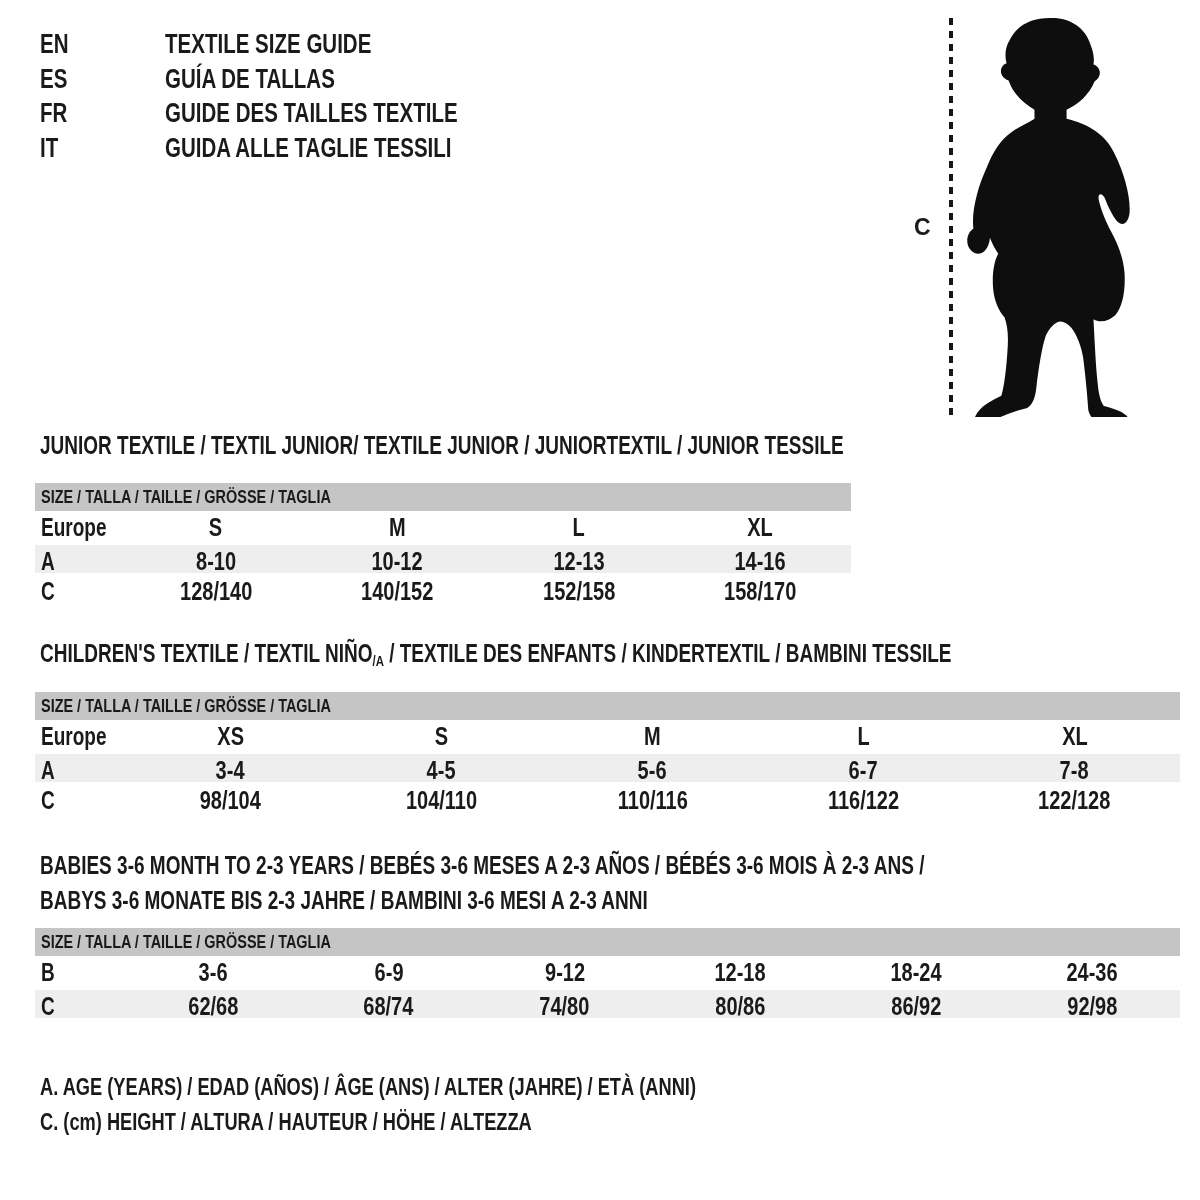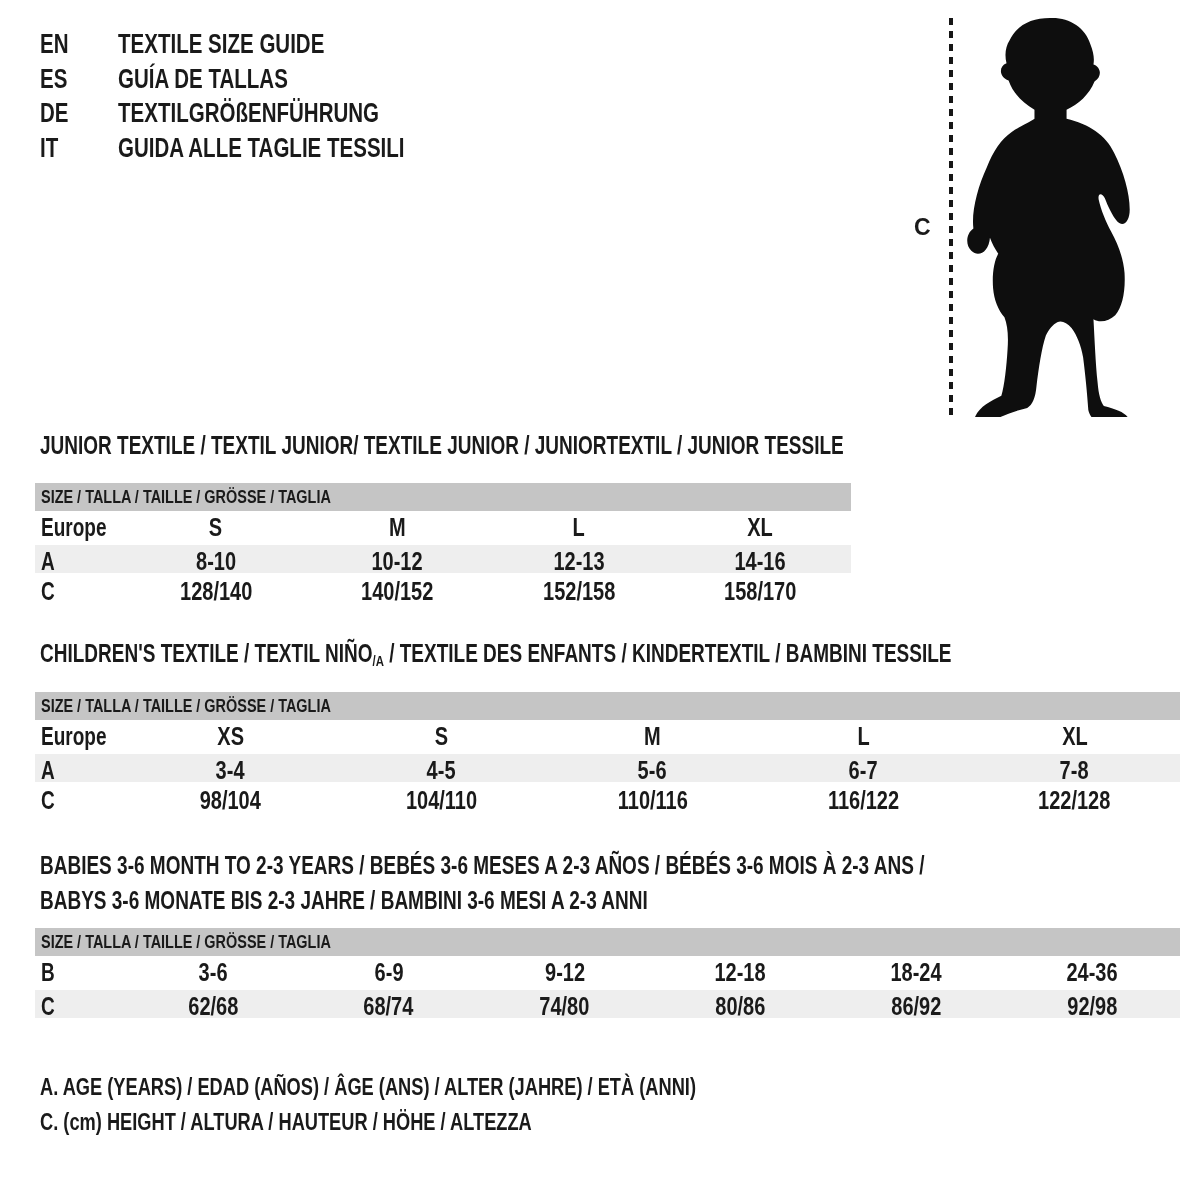--- a/index.html
+++ b/index.html
@@ -7,21 +7,21 @@
   .page {
     position:relative; width:1200px; height:1200px; background:#ffffff;
     overflow:hidden; font-family:"Liberation Sans","DejaVu Sans",sans-serif;
     font-weight:700; color:#1a1a1a;
   }
   
   .cx  { display:inline-block; transform:scaleX(0.80); transform-origin:center center; white-space:nowrap; }
   .cxl { display:inline-block; transform:scaleX(0.76); transform-origin:left center;  white-space:nowrap; }
 
   .langs { position:absolute; left:40px; top:27px; }
-  .lang-row { display:flex; line-height:34.7px; font-size:27px; }
+  .lang-row { display:flex; line-height:34.7px; font-size:27px;gap:47px; }
   .lang-code { width:78px; }
 
   .dash {
     position:absolute; left:949px; top:18px; width:4px; height:399px;
     background:repeating-linear-gradient(to bottom,#161616 0 7px,transparent 7px 13px);
   }
   .c-label { position:absolute; left:914px; top:216px; font-size:23px; line-height:1; }
   .toddler { position:absolute; left:962px; top:14px; width:176px; height:403px; }
 
   .heading { position:absolute; font-size:25px; line-height:26px;text-align:center; }
@@ -45,22 +45,22 @@
   <div class="langs">
     <div class="lang-row">
       <span class="lang-code"><span class="cxl">EN</span></span>
       <span class="cxl">TEXTILE SIZE GUIDE</span>
     </div>
     <div class="lang-row">
       <span class="lang-code"><span class="cxl">ES</span></span>
       <span class="cxl">GUÍA DE TALLAS</span>
     </div>
     <div class="lang-row">
-      <span class="lang-code"><span class="cxl">DE</span></span>
-      <span class="cxl">TEXTILGRÖßENFÜHRUNG</span>
+      <span class="lang-code"><span class="cxl">FR</span></span>
+      <span class="cxl">GUIDE DES TAILLES TEXTILE</span>
     </div>
     <div class="lang-row">
       <span class="lang-code"><span class="cxl">IT</span></span>
       <span class="cxl">GUIDA ALLE TAGLIE TESSILI</span>
     </div>
   </div>
 
   <div class="dash"></div>
   <div class="c-label">C</div>
   <svg class="toddler" viewBox="0 0 170 400" preserveAspectRatio="none" aria-hidden="true">

